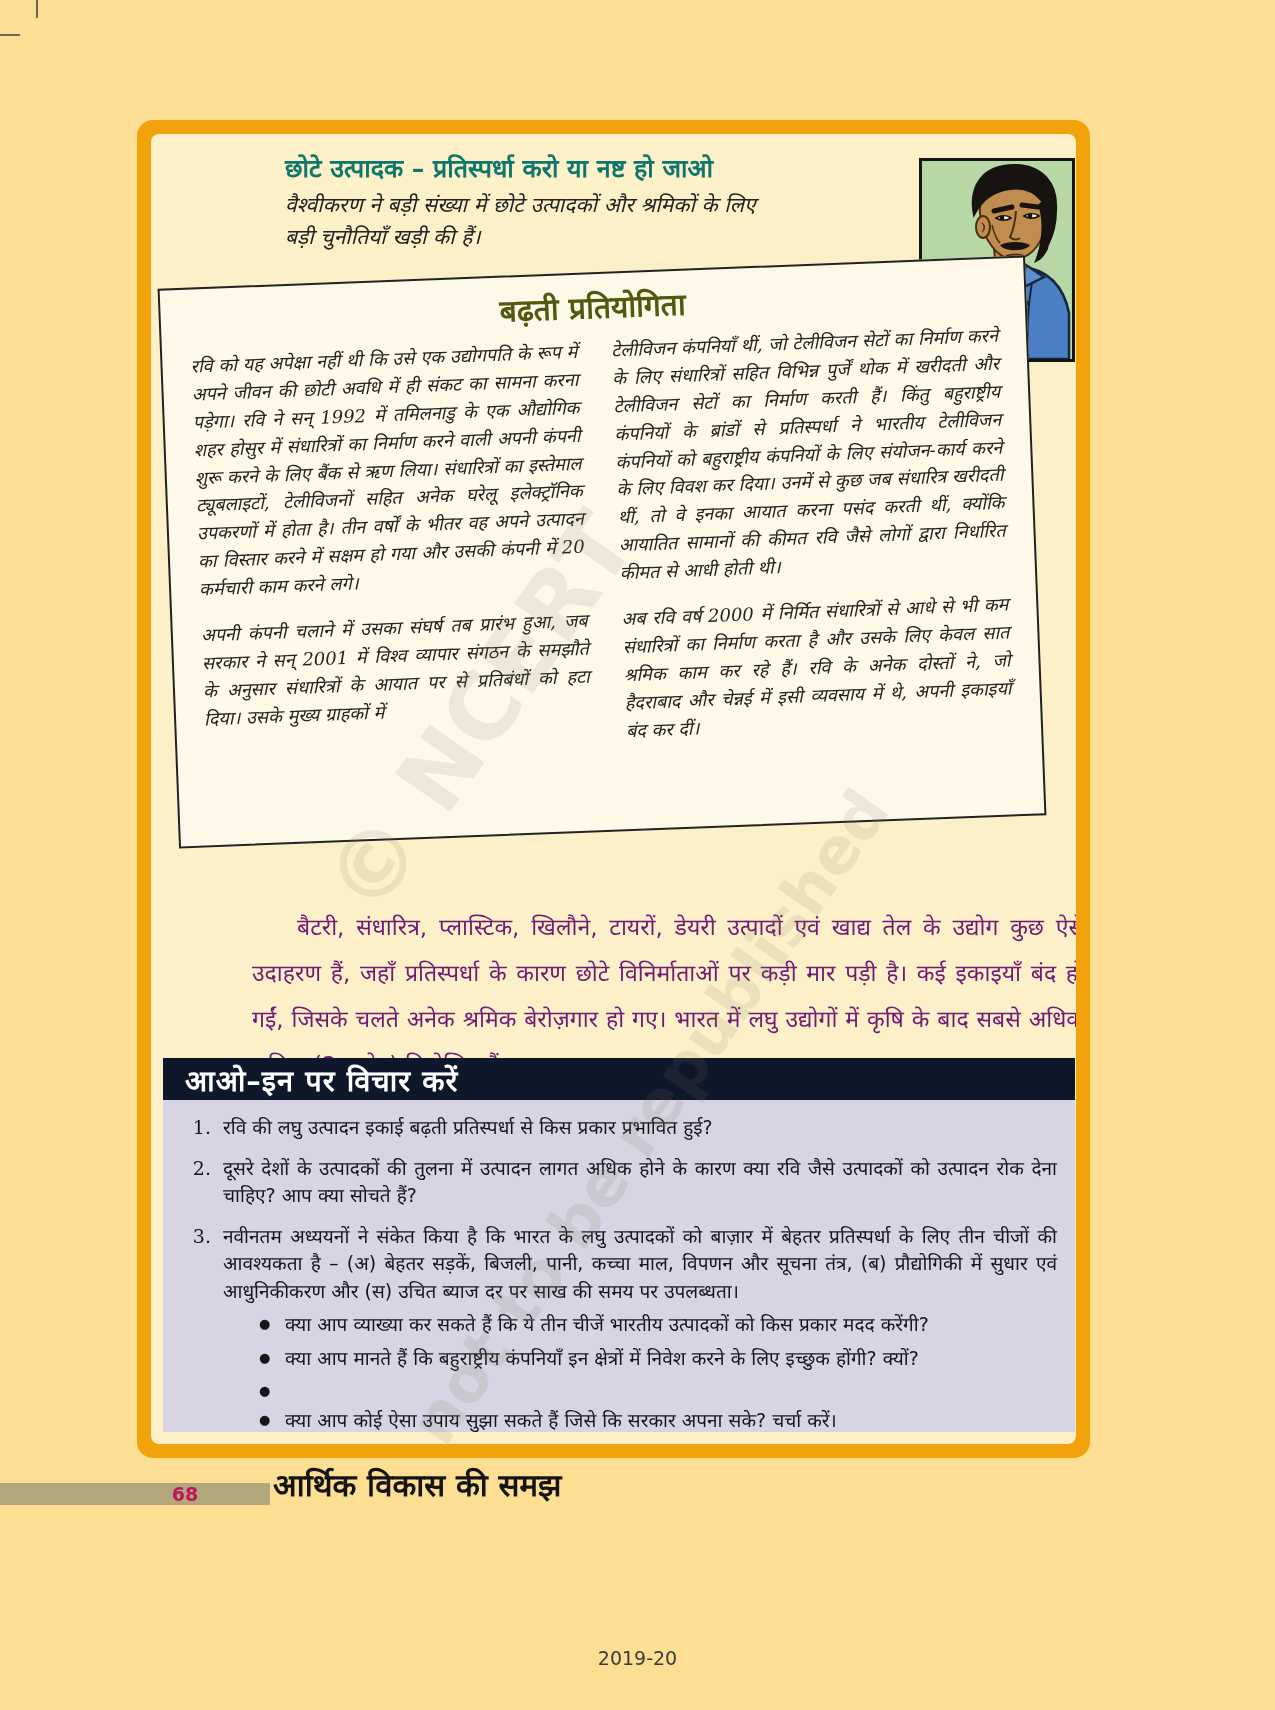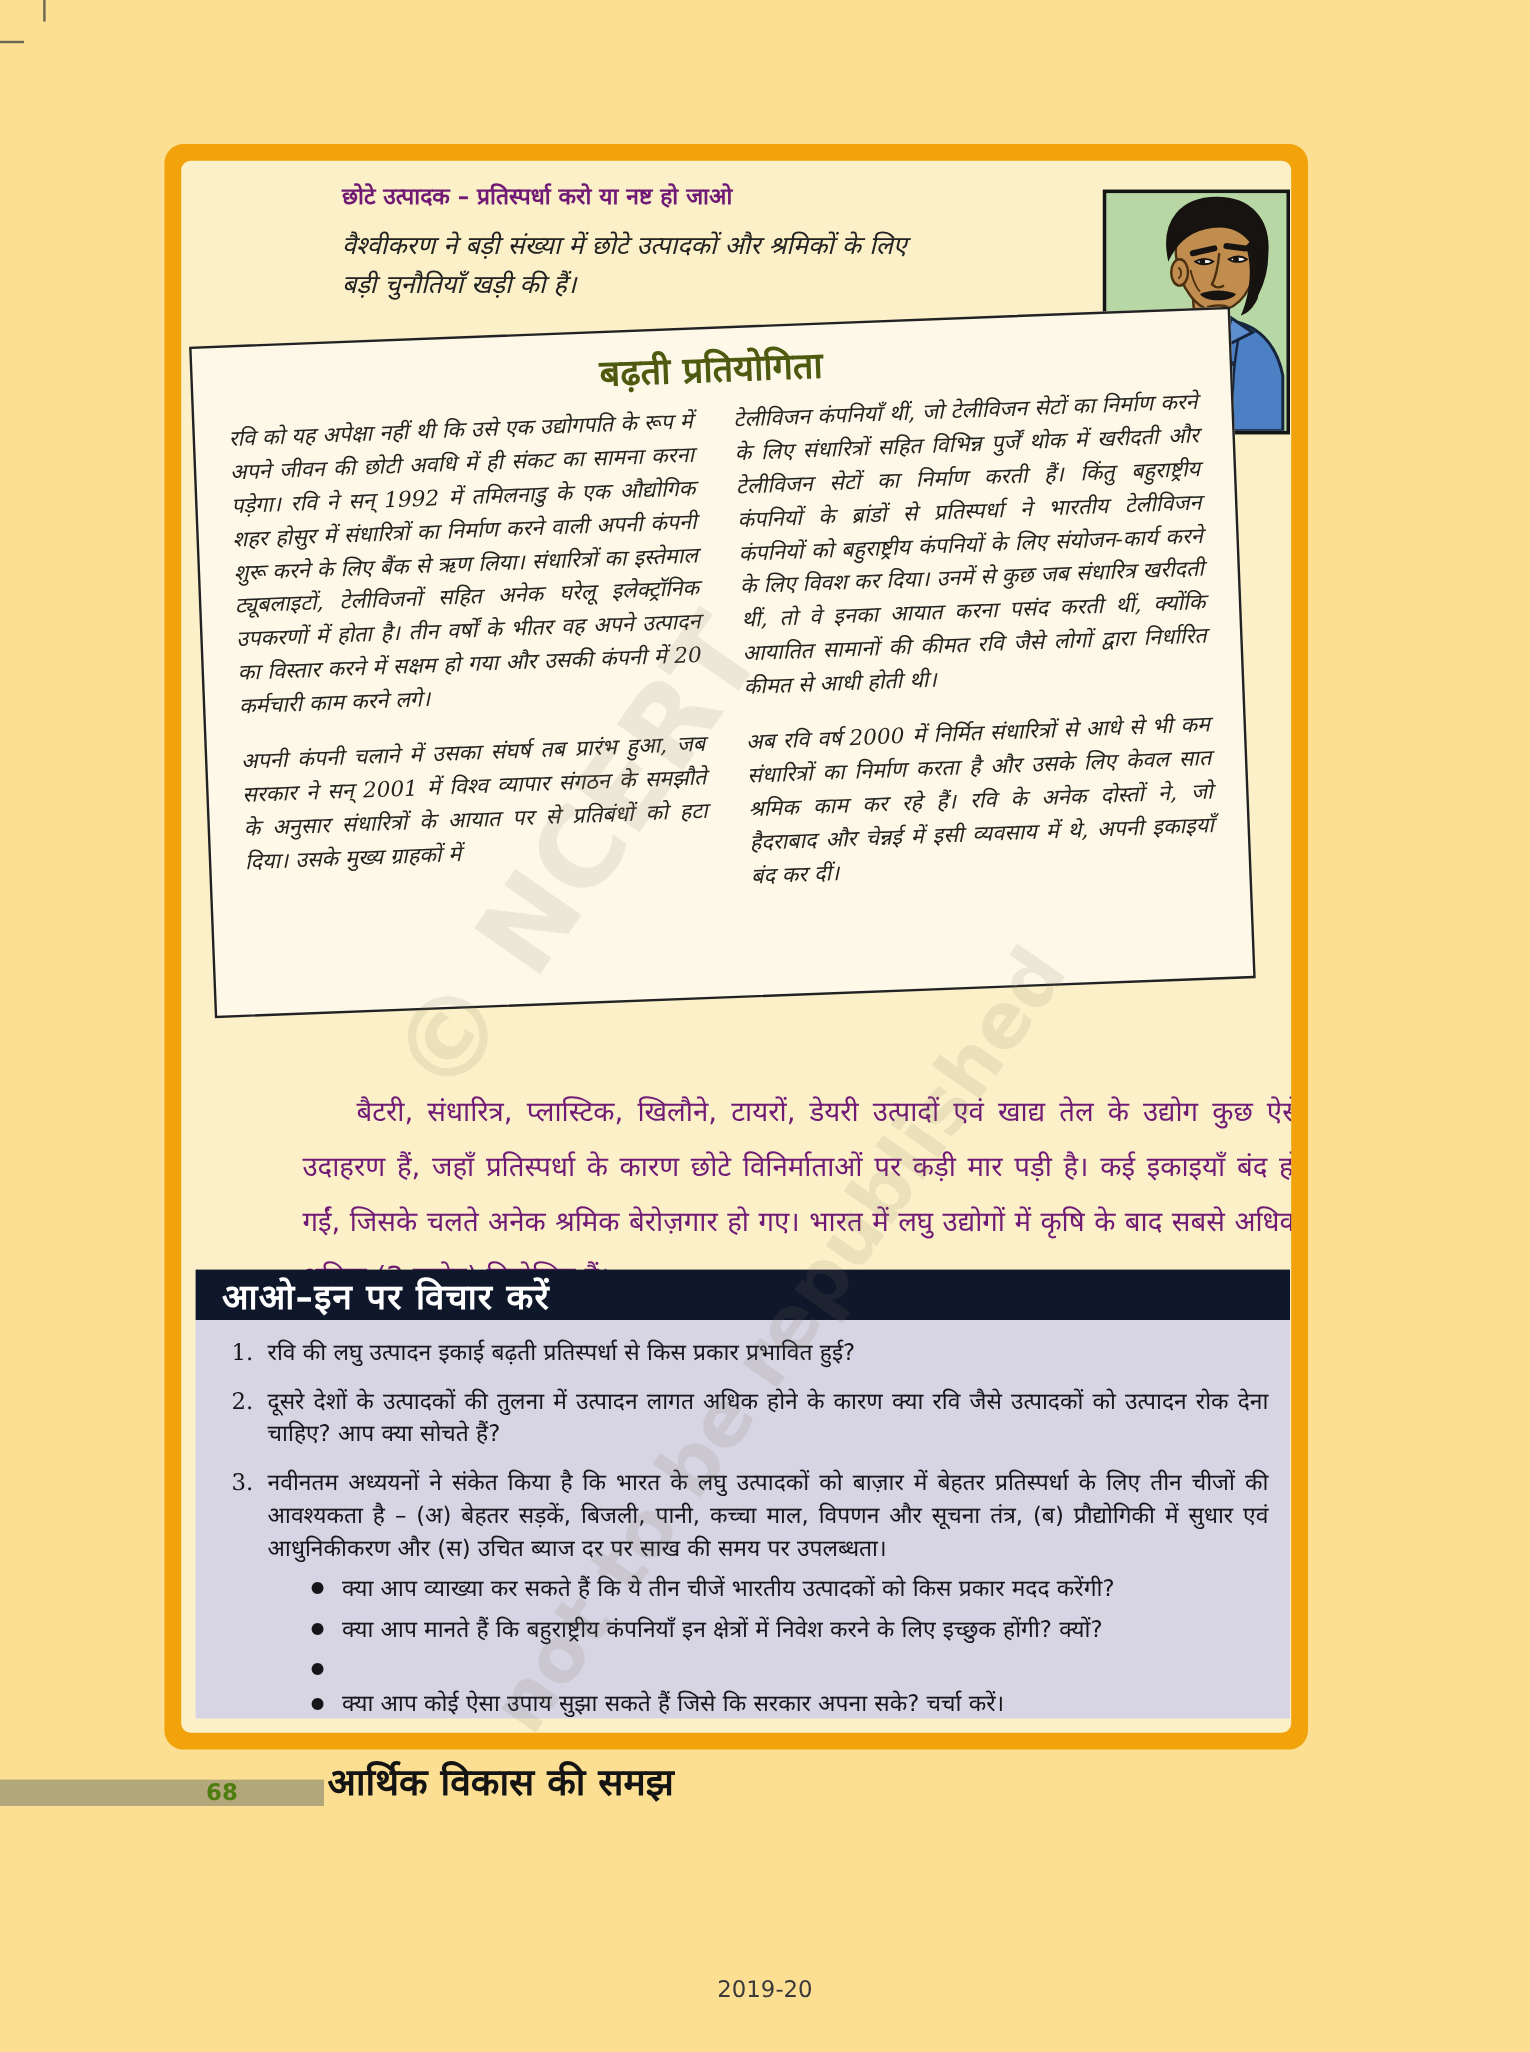--- a/index.html
+++ b/index.html
@@ -9,22 +9,22 @@
   }
   .cropmark{position:absolute;background:#6b6552;}
   .cm-v{left:36px;top:0;width:2px;height:18px;}
   .cm-h{left:0;top:34px;width:20px;height:2px;}
 
   .frame{position:absolute;left:137px;top:120px;width:953px;height:1338px;
     background:#f2a30b;border-radius:16px;}
   .inner{position:absolute;left:14px;top:14px;right:14px;bottom:14px;
     background:#fbf0c8;border-radius:8px;overflow:hidden;}
 
-  .title{position:absolute;left:134px;top:16px;margin:0;font-size:19px;
-    font-weight:700;color:#701a75;}
+  .title{position:absolute;left:134px;top:16px;margin:0;font-size:25px;
+    font-weight:700;color:#0f766e;}
   .subtitle{position:absolute;left:134px;top:56px;width:485px;margin:0;
     font-size:21px;line-height:1.5;color:#222;font-style:italic;}
 
   .portrait{position:absolute;left:768px;top:24px;width:150px;height:198px;
     border:3px solid #151515;background:#b7d7a4;}
   .portrait svg{display:block;}
 
   .storybox{position:absolute;left:17px;top:138px;width:868px;height:560px;
     box-sizing:border-box;background:#fdf8e8;border:2px solid #222;
     transform:rotate(-2.2deg);padding:12px 28px 0 28px;}
@@ -47,21 +47,21 @@
     background:#d7d4e3;box-sizing:border-box;padding:14px 18px 0 0;overflow:hidden;}
   .q{display:flex;margin-bottom:13px;font-size:19px;line-height:1.45;color:#15151a;}
   .qnum{width:48px;text-align:right;padding-right:12px;flex:none;font-family:"DejaVu Serif","Liberation Serif",serif;}
   .qtext{flex:1;text-align:justify;}
   .bullets{margin:4px 0 0 96px;}
   .b{display:flex;margin-bottom:6px;font-size:19px;line-height:1.45;color:#15151a;}
   .bdot{width:26px;flex:none;font-size:13px;padding-top:4px;}
 
   .fbar{position:absolute;left:0;top:1483px;width:270px;height:22px;background:#b2a77a;}
   .fnum{position:absolute;left:150px;top:1483px;width:70px;height:22px;line-height:22px;
-    text-align:center;color:#4d7c0f;font-weight:700;font-size:19px;}
+    text-align:center;color:#be185d;font-weight:700;font-size:19px;}
   .ftitle{position:absolute;left:273px;top:1463px;margin:0;font-size:31px;
     font-weight:700;color:#141414;}
   .fyear{position:absolute;left:0;top:1647px;width:100%;text-align:center;
     font-size:19px;color:#3a3a3a;}
 
   .wm{position:absolute;pointer-events:none;opacity:0.13;color:#7e7861;
     font-weight:700;white-space:nowrap;}
   .wm1{left:250px;top:660px;font-size:92px;transform:rotate(-55deg);}
   .wm2{left:260px;top:1080px;font-size:64px;transform:rotate(-55deg);}
 </style>

